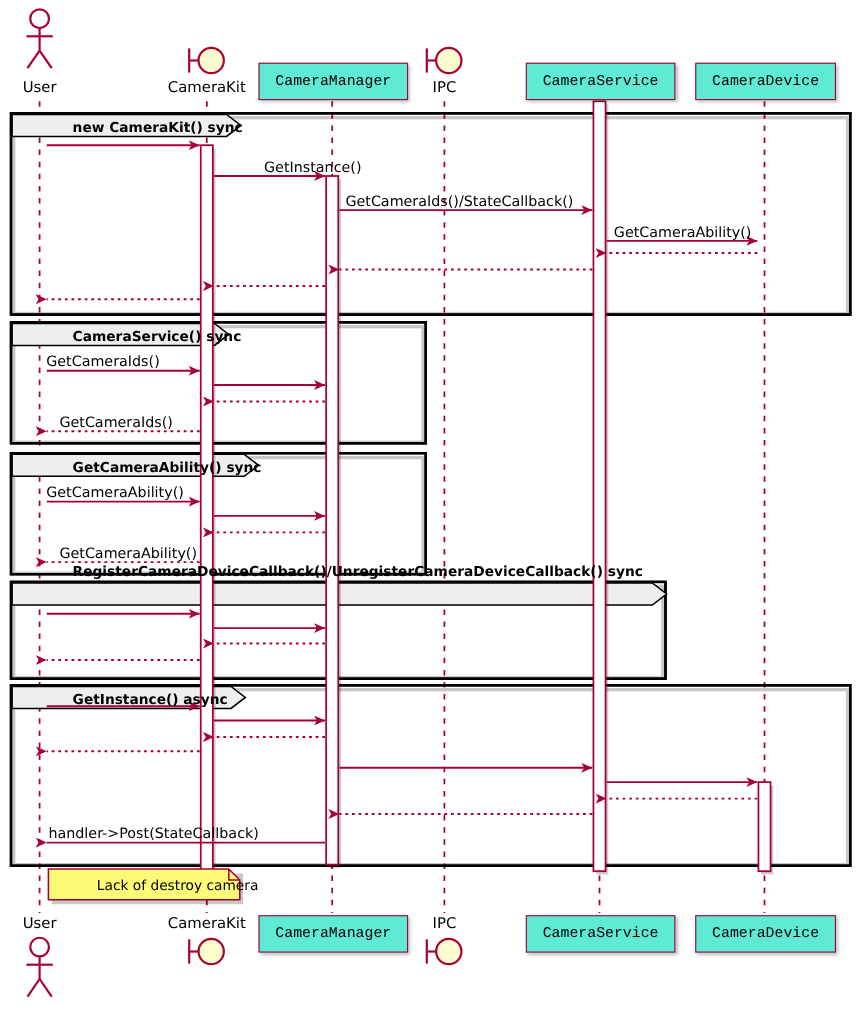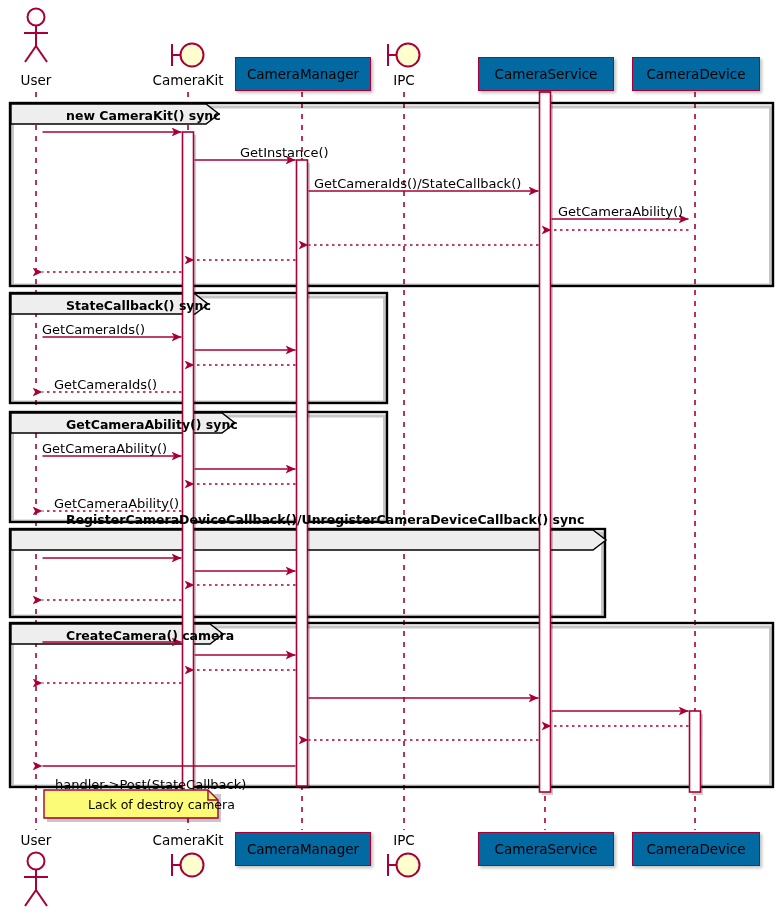--- a/index.html
+++ b/index.html
@@ -1,22 +1,22 @@
 <!DOCTYPE html>
 <html><head>
 <meta charset="utf-8">
 <style>
   html,body{margin:0;padding:0;background:#FFFFFF;}
   body{font-family:"DejaVu Sans","Liberation Sans",sans-serif;}
   #canvas{position:relative;width:781px;height:920px;background:#FFFFFF;overflow:hidden;}
   svg{position:absolute;left:0;top:0;}
   .lbl{position:absolute;font-size:13px;color:#000000;white-space:nowrap;line-height:1;}
   .partlabel{position:absolute;font-size:13.5px;color:#000000;white-space:nowrap;text-align:center;}
-  .boxpart{position:absolute;background:#0369a1;border:1.5px solid #A80036;box-shadow:2px 2px 3px rgba(0,0,0,0.25);
-           display:flex;align-items:center;justify-content:center;font-size:13.5px;color:#000000;white-space:nowrap;}
+  .boxpart{position:absolute;background:#5eead4;border:1.5px solid #A80036;box-shadow:2px 2px 3px rgba(0,0,0,0.25);
+           display:flex;align-items:center;justify-content:center;font-size:13.5px;color:#000000;white-space:nowrap;font-family:Liberation Mono, monospace;}
   .grouplabel{position:absolute;font-size:12.5px;font-weight:bold;color:#000000;white-space:nowrap;margin-left:48px;}
   .notetext{position:absolute;font-size:12.5px;color:#000000;white-space:nowrap;margin-left:36px;}
 </style>
 </head>
 <body>
 
 <div id="canvas">
   <svg id="dgm" width="781" height="920">
       <defs>
         <marker id="ah" markerWidth="11" markerHeight="9" refX="10" refY="4.5" orient="auto" markerUnits="userSpaceOnUse">
@@ -122,32 +122,32 @@
         <circle cx="408" cy="865" r="11.5" fill="#FEFECE" stroke="#A80036" stroke-width="2"></circle>
         <line x1="388" y1="854" x2="388" y2="876" stroke="#A80036" stroke-width="2"></line>
         <line x1="388" y1="865" x2="396.5" y2="865" stroke="#A80036" stroke-width="2"></line>
       </g>
       <path d="M47,794 L221,794 L221,822 L47,822 Z" fill="rgba(0,0,0,0.22)"></path>
       <path d="M44,790 L208,790 L218,800 L218,818 L44,818 Z" fill="#FBFB77" stroke="#A80036" stroke-width="1.4"></path>
       <path d="M208,790 L208,800 L218,800" fill="none" stroke="#A80036" stroke-width="1.4"></path>
     </svg>
   <div id="overlay">
       <div class="grouplabel" style="left: 18px; top: 108px;">new CameraKit() sync</div>
-      <div class="grouplabel" style="left: 18px; top: 298px;">StateCallback() sync</div>
+      <div class="grouplabel" style="left: 18px; top: 298px;">CameraService() sync</div>
       <div class="grouplabel" style="left: 18px; top: 417px;">GetCameraAbility() sync</div>
       <div class="grouplabel" style="left: 18px; top: 512px;">RegisterCameraDeviceCallback()/UnregisterCameraDeviceCallback() sync</div>
-      <div class="grouplabel" style="left: 18px; top: 628px;">CreateCamera() camera</div>
+      <div class="grouplabel" style="left: 18px; top: 628px;">GetInstance() async</div>
       <div class="lbl" style="left: 200px; top: 146px; margin-left: 40px;">GetInstance()</div>
       <div class="lbl" style="left: 314px; top: 177px;">GetCameraIds()/StateCallback()</div>
       <div class="lbl" style="left: 558px; top: 205px;">GetCameraAbility()</div>
       <div class="lbl" style="left: 42px; top: 323px;">GetCameraIds()</div>
       <div class="lbl" style="left: 54px; top: 378px;">GetCameraIds()</div>
       <div class="lbl" style="left: 42px; top: 442px;">GetCameraAbility()</div>
       <div class="lbl" style="left: 54px; top: 497px;">GetCameraAbility()</div>
-      <div class="lbl" style="left: 55px; top: 752px; margin-top: 26px;">handler-&gt;Post(StateCallback)</div>
+      <div class="lbl" style="left: 44px; top: 752px;">handler-&gt;Post(StateCallback)</div>
       <div class="partlabel" style="left: -54px; width: 180px; top: 72px;">User</div>
       <div class="partlabel" style="left: -54px; width: 180px; top: 832px;">User</div>
       <div class="partlabel" style="left: 98px; width: 180px; top: 72px;">CameraKit</div>
       <div class="partlabel" style="left: 98px; width: 180px; top: 832px;">CameraKit</div>
       <div class="boxpart" style="left: 235.1px; top: 57px; width: 133.8px; height: 32px;">CameraManager</div>
       <div class="boxpart" style="left: 235.1px; top: 832px; width: 133.8px; height: 32px;">CameraManager</div>
       <div class="partlabel" style="left: 314px; width: 180px; top: 72px;">IPC</div>
       <div class="partlabel" style="left: 314px; width: 180px; top: 832px;">IPC</div>
       <div class="boxpart" style="left: 478.1px; top: 57px; width: 133.8px; height: 32px;">CameraService</div>
       <div class="boxpart" style="left: 478.1px; top: 832px; width: 133.8px; height: 32px;">CameraService</div>

